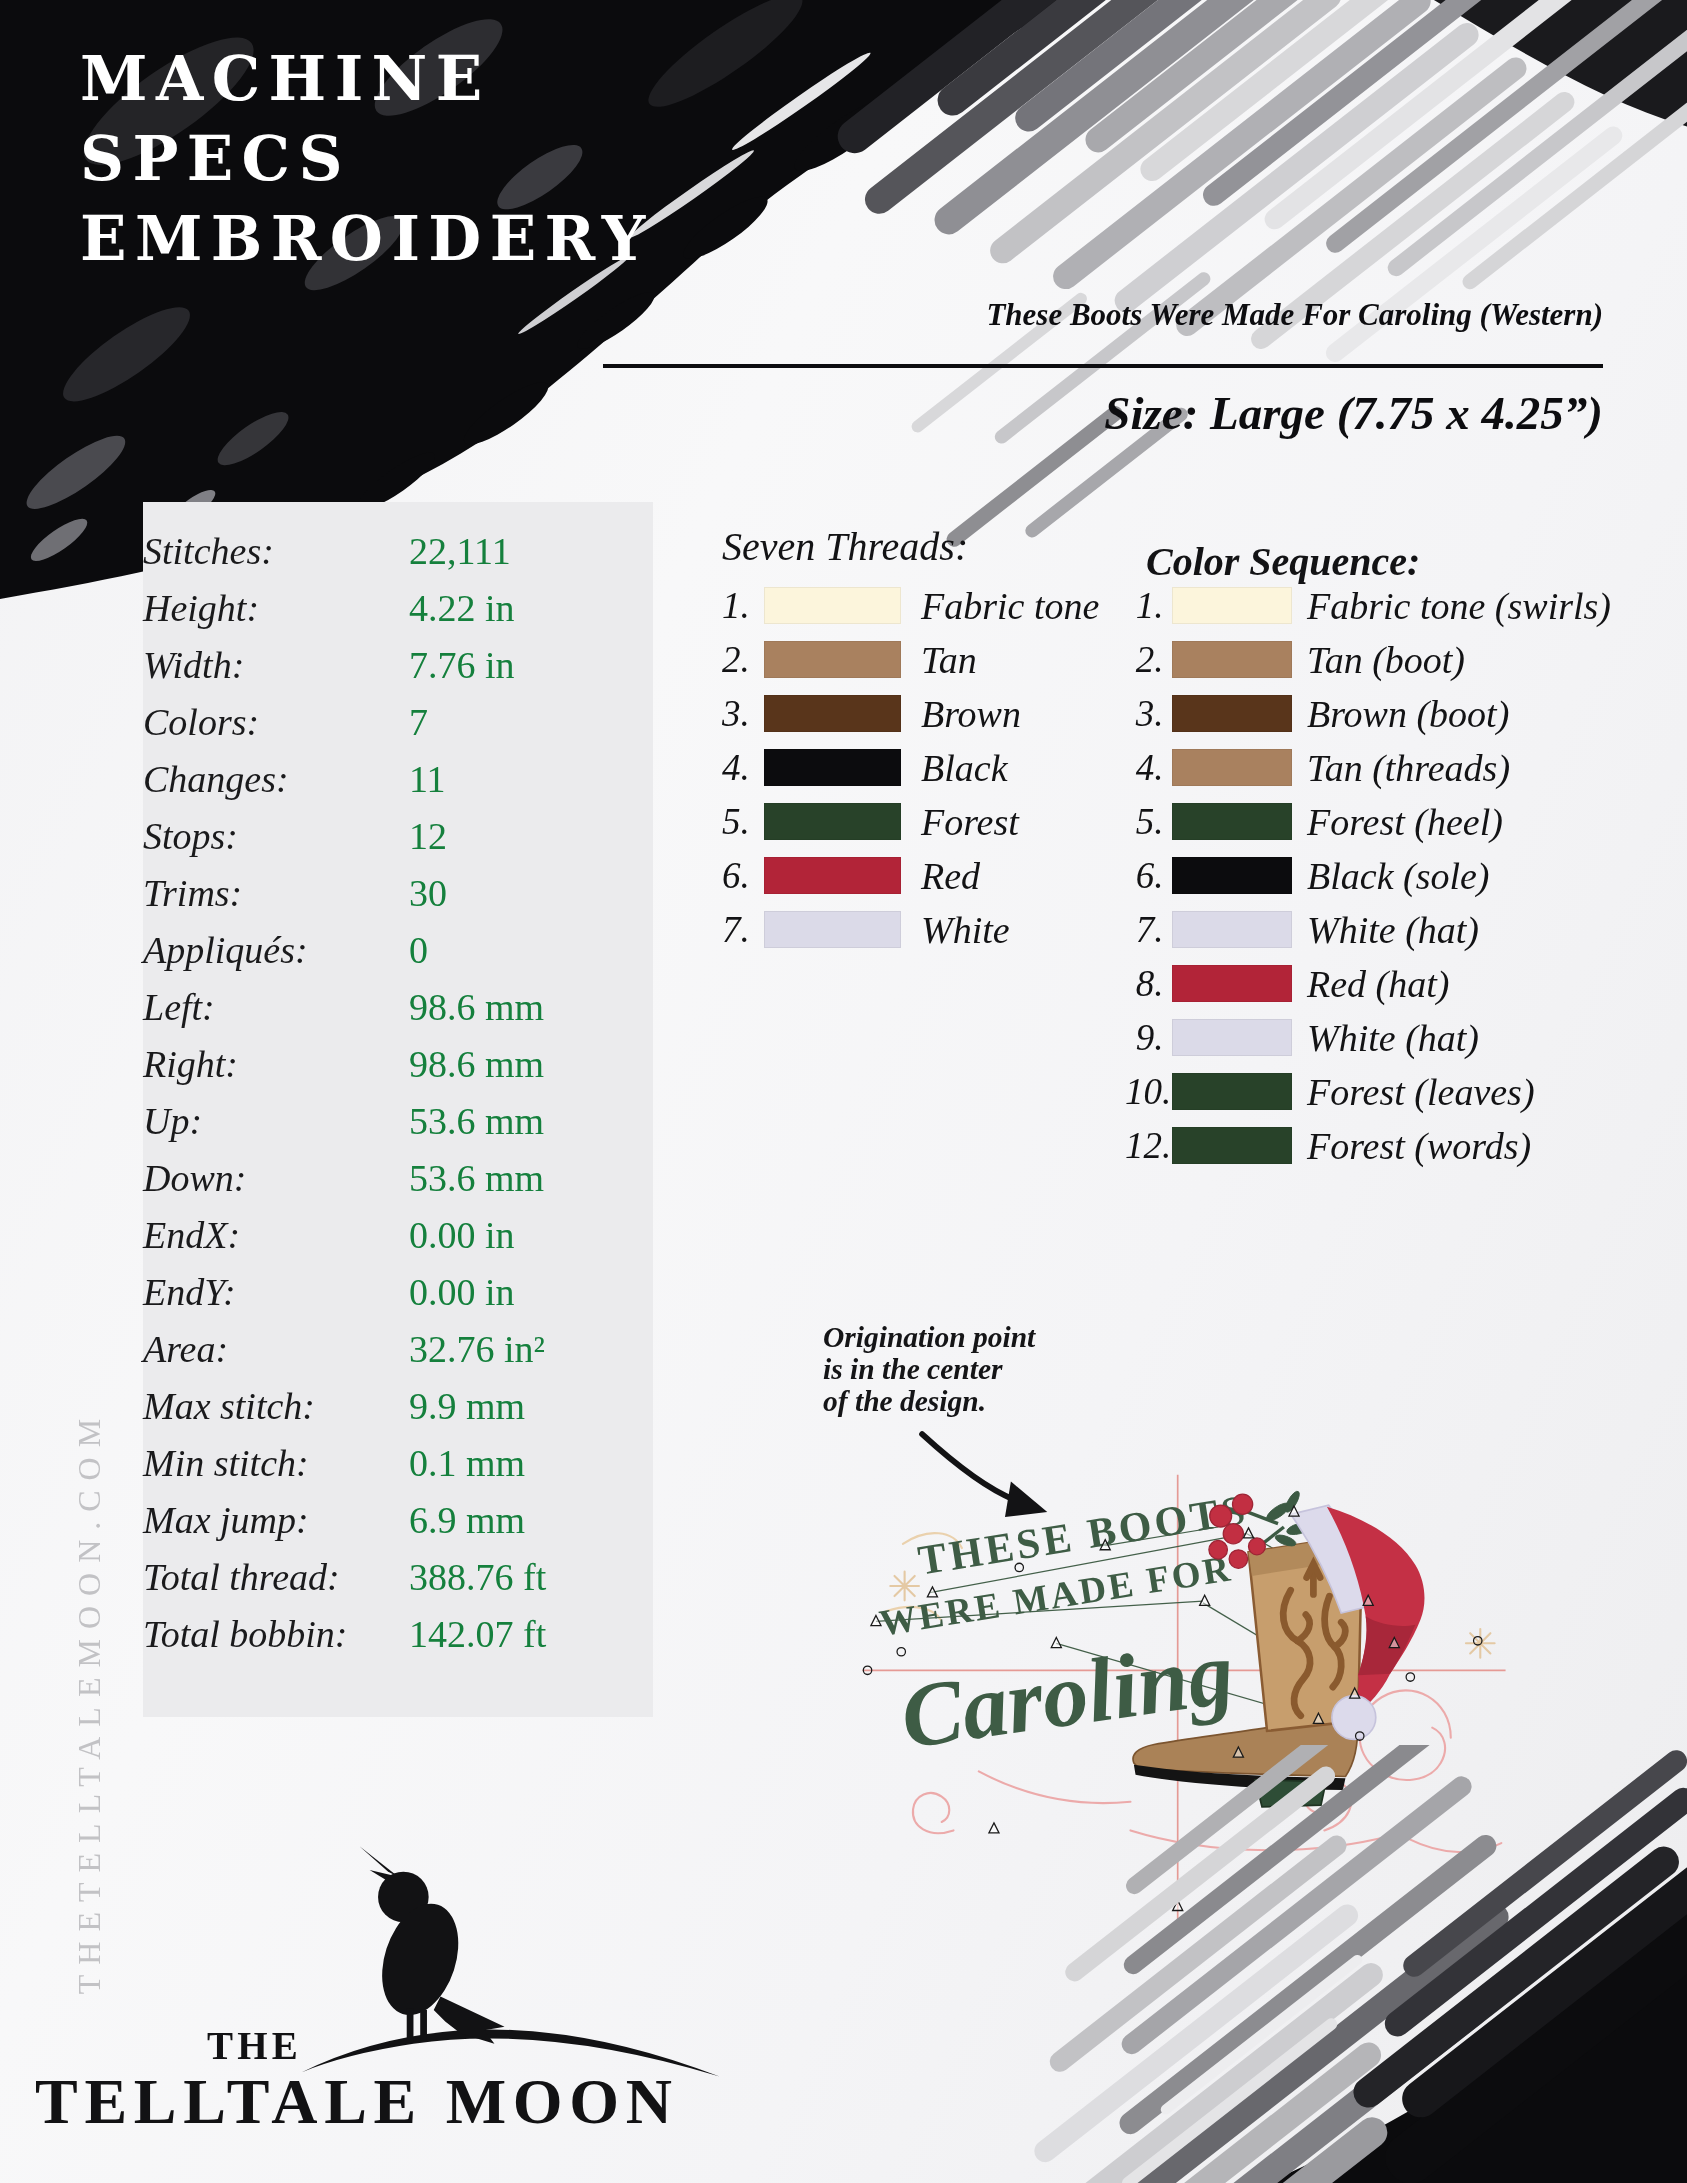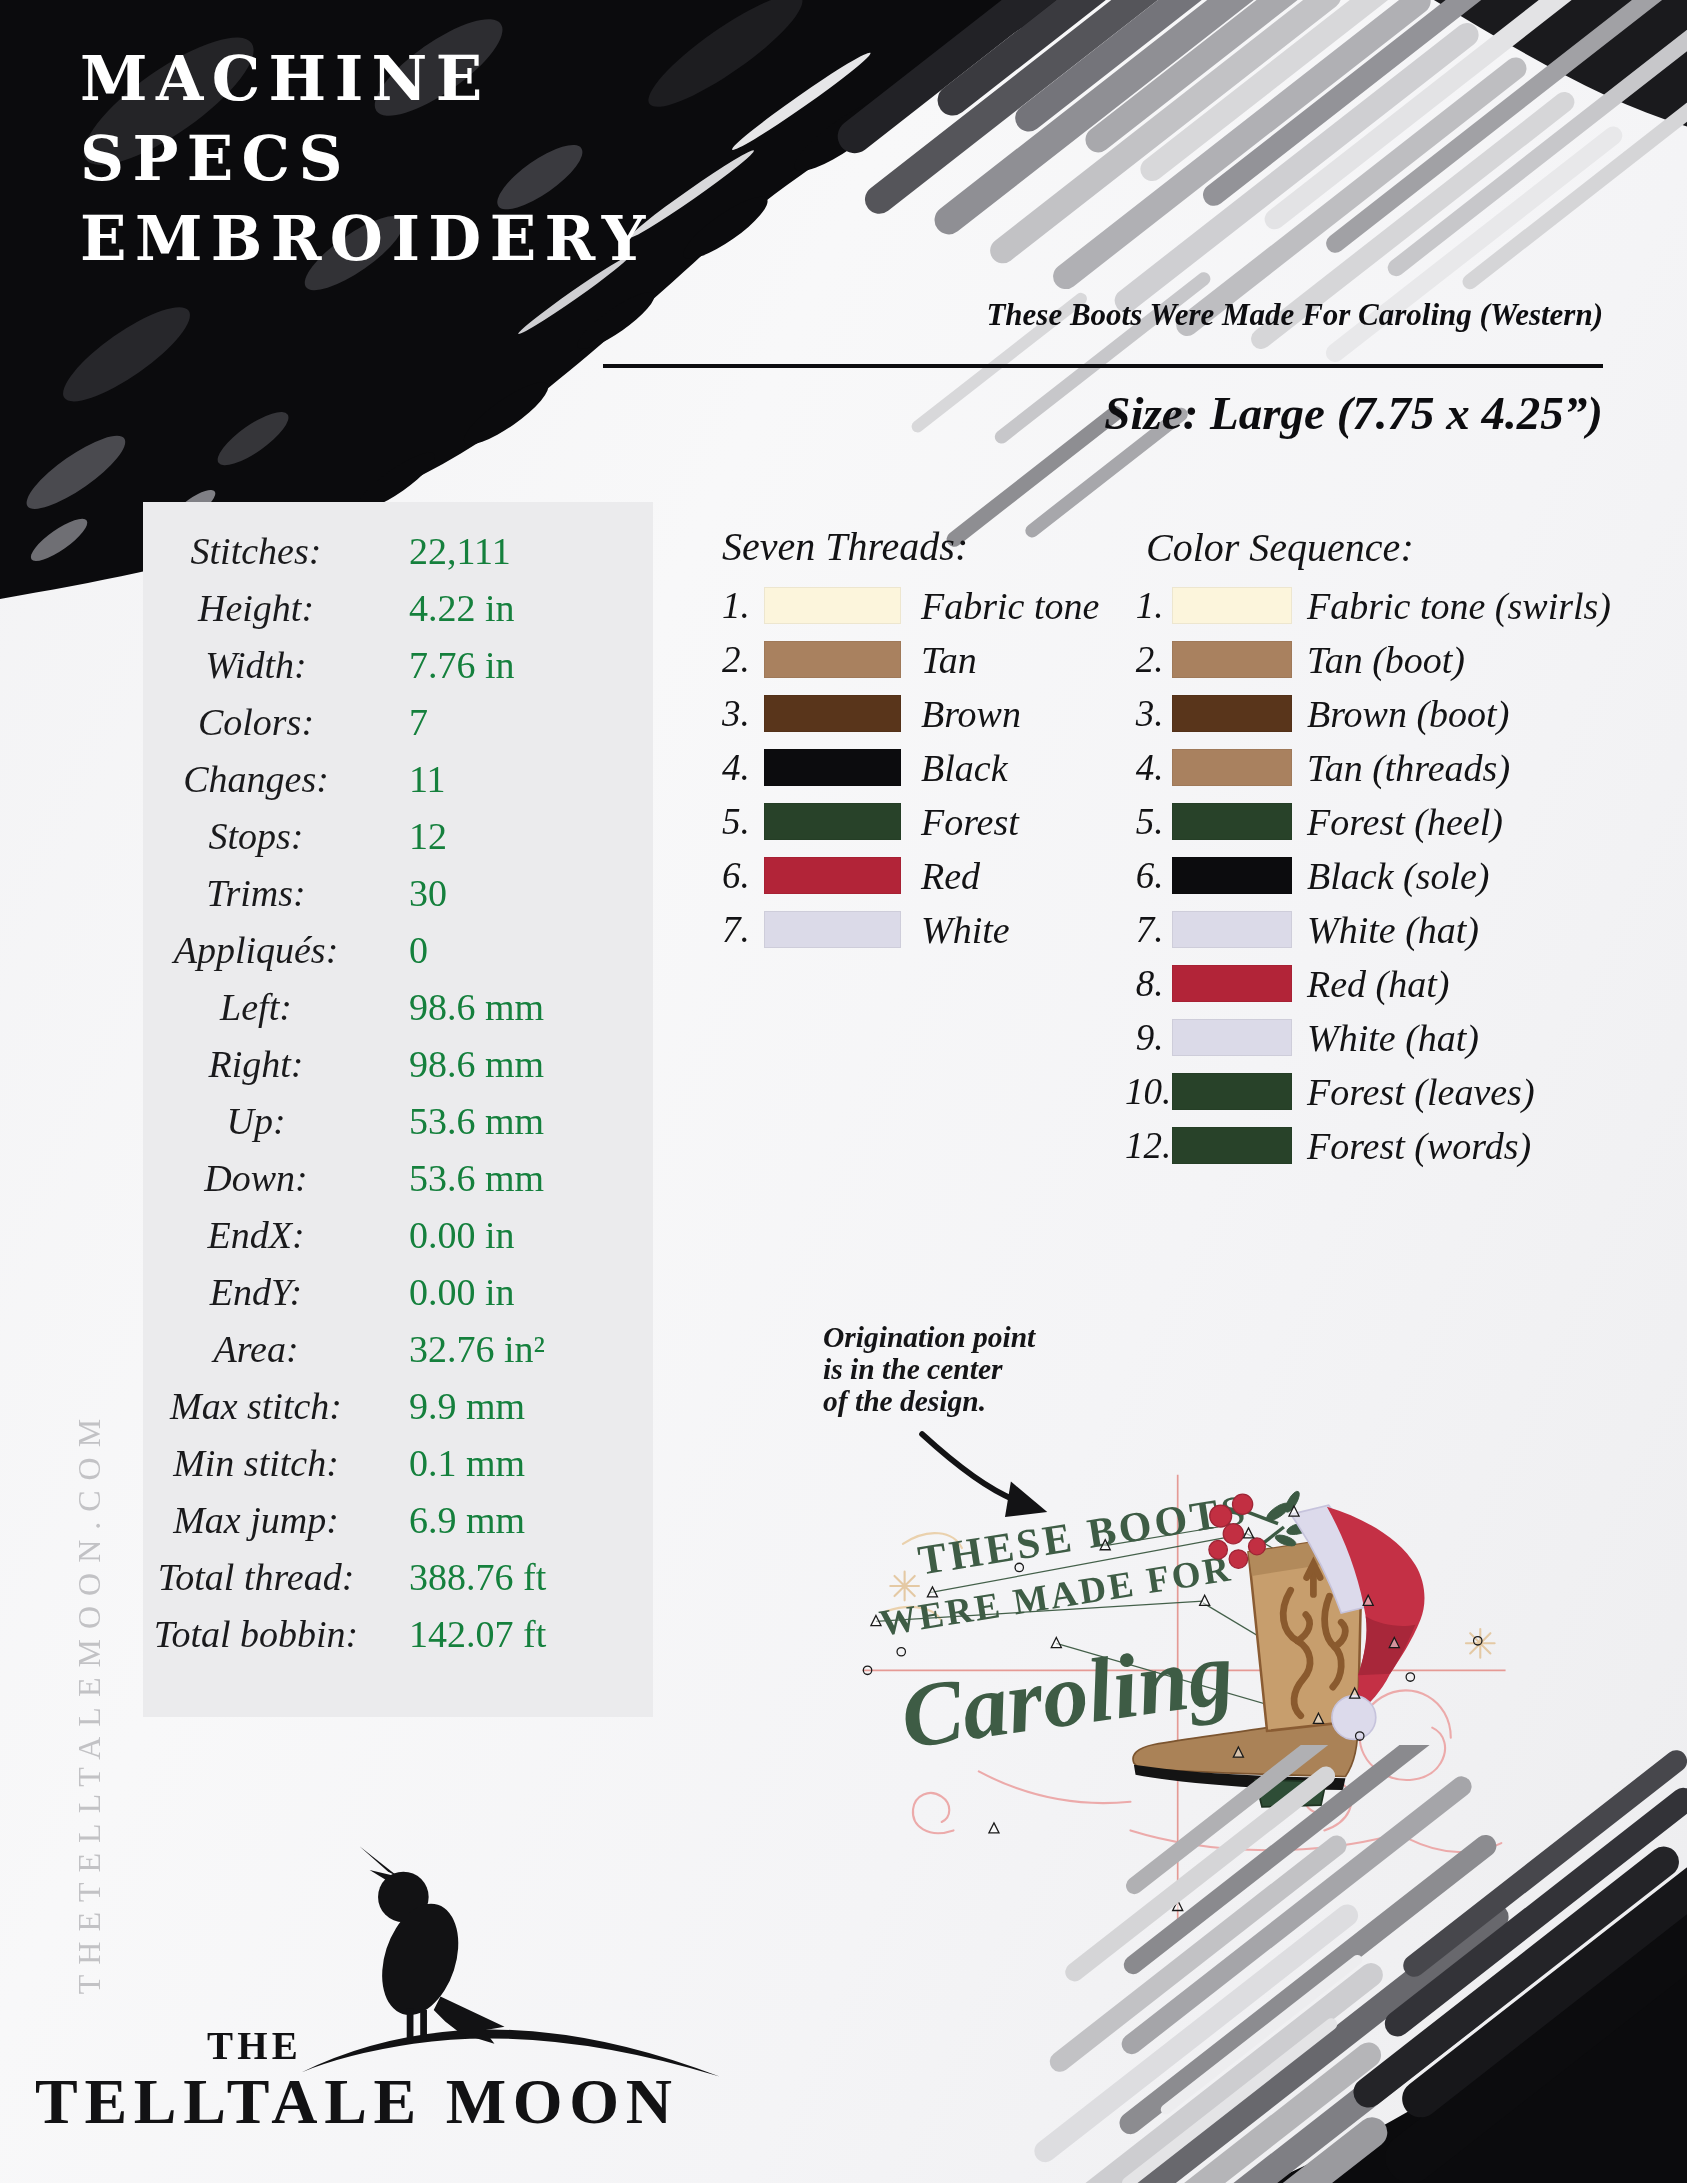--- a/index.html
+++ b/index.html
@@ -15,27 +15,27 @@
   .header-art{left:0;top:0;}
   .page-title{left:80px;top:39px;color:#ffffff;font-family:"DejaVu Serif",serif;
     font-weight:700;font-size:61px;line-height:80px;letter-spacing:8.4px;}
   .design-title{right:84px;top:297px;font-size:31px;font-weight:700;font-style:italic;color:#0d0d10;white-space:nowrap;}
   .title-rule{left:603px;right:84px;top:364px;height:4.2px;background:#0d0d10;}
   .size-line{right:84px;top:386px;font-size:47px;font-weight:700;font-style:italic;color:#0d0d10;}
 
   
   .stats-panel{left:143px;top:502px;width:510px;height:1215px;background:#ebebed;padding:20px 0 0 0;box-sizing:border-box;}
   .stat-row{display:flex;align-items:center;height:57px;}
-  .stat-label{width:226px;text-align:center;font-style:italic;font-size:38px;color:#1a1a1c;flex:none;}
+  .stat-label{width:226px;text-align:left;font-style:italic;font-size:38px;color:#1a1a1c;flex:none;}
   .stat-value{margin-left:40px;font-size:38px;color:#15803d;white-space:nowrap;}
 
   
   .list-head{font-style:italic;font-size:40px;color:#131315;}
   .threads-head{left:722px;top:523px;}
-  .seq-head{left:1146px;top:524px;}
+  .seq-head{left:1146px;top:538px;font-weight:bold;}
   .swatch-list{display:flex;flex-direction:column;}
   .threads-list{left:722px;top:587px;}
   .seq-list{left:1125px;top:587px;}
   .swatch-row{display:flex;align-items:center;height:37px;margin-bottom:17px;}
   .num{font-style:italic;font-size:37px;color:#131315;flex:none;}
   .t-num{width:42px;text-align:left;}
   .s-num{width:47px;text-align:right;padding-right:8.4px;box-sizing:border-box;}
   .swatch{height:37px;flex:none;border:0.8px solid rgba(0,0,0,0.06);box-sizing:border-box;}
   .t-swatch{width:137px;margin-right:20px;}
   .s-swatch{width:120px;margin-right:15px;}

